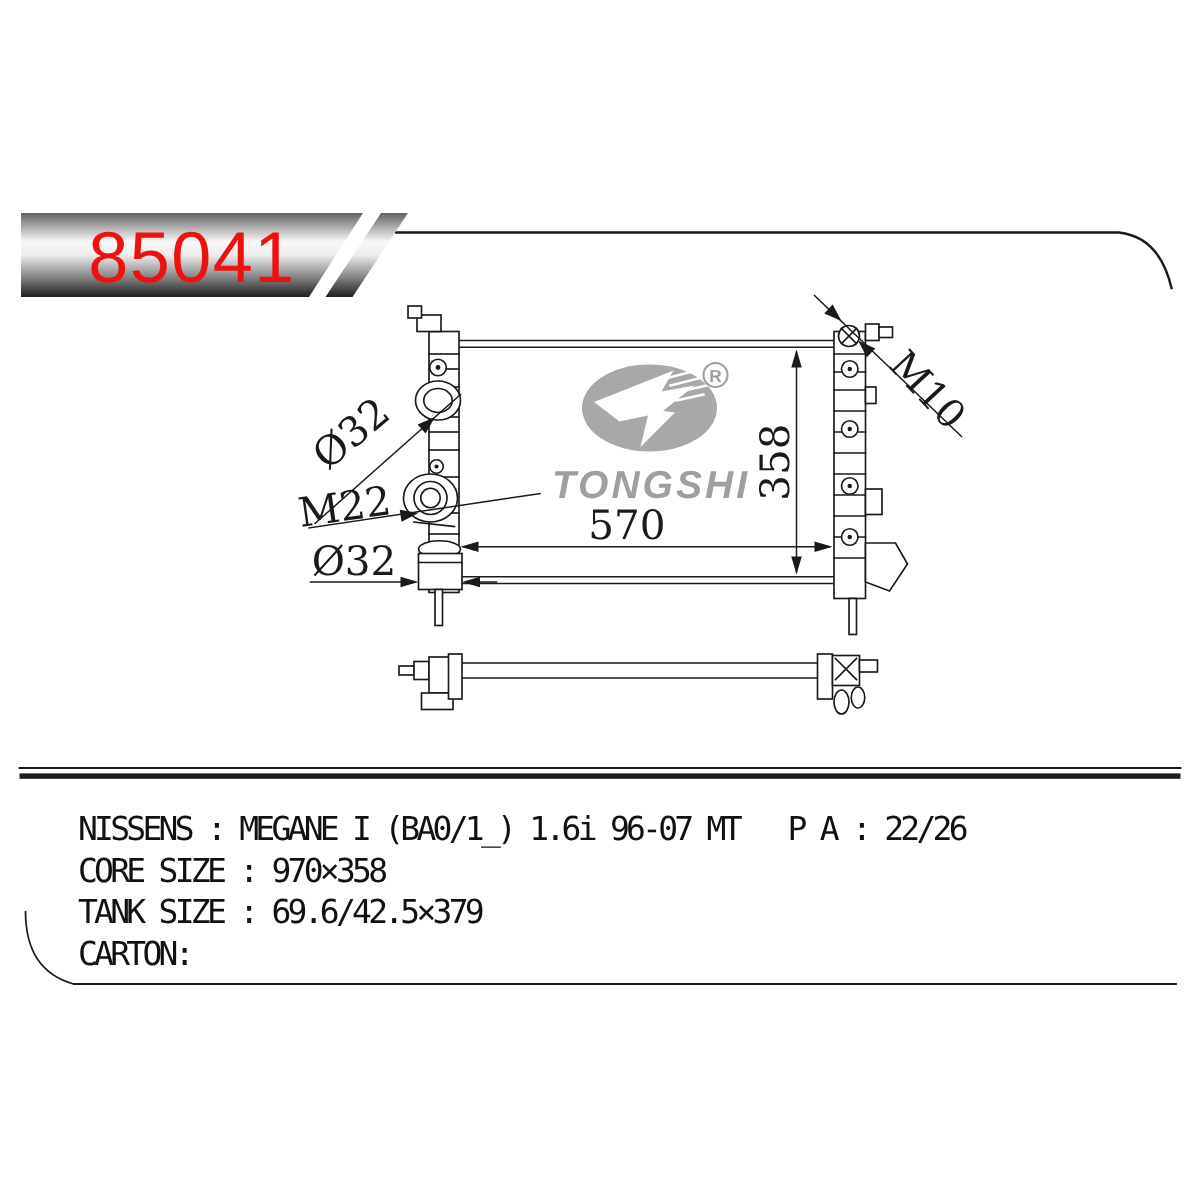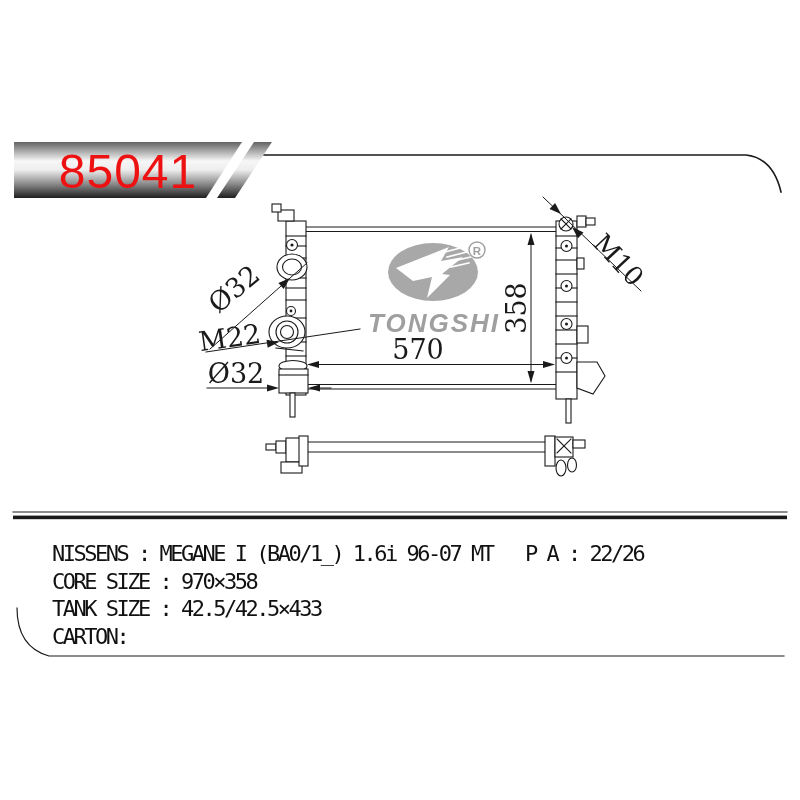--- a/index.html
+++ b/index.html
@@ -196,21 +196,21 @@
         <ellipse cx="561" cy="468" rx="5" ry="8" fill="#ffffff"></ellipse>
         <ellipse cx="572" cy="465" rx="4.5" ry="7" fill="#ffffff"></ellipse>
       </g>
     </g>
   </svg>
 
   <div class="specs">
     <div class="spec-col left">
       <div class="spec-line"><span class="lbl">NISSENS : </span><span class="val">MEGANE I (BA0/1_) 1.6i 96-07 MT</span></div>
       <div class="spec-line"><span class="lbl">CORE SIZE : </span><span class="val">970×358</span></div>
-      <div class="spec-line"><span class="lbl">TANK SIZE : </span><span class="val">42.5/42.5×433</span></div>
+      <div class="spec-line"><span class="lbl">TANK SIZE : </span><span class="val">69.6/42.5×379</span></div>
       <div class="spec-line"><span class="lbl">CARTON:</span><span class="val"></span></div>
     </div>
     <div class="spec-col right">
       <div class="spec-line"><span class="lbl">P A : </span><span class="val">22/26</span></div>
     </div>
   </div>
 
 </div>
 
 </body></html>

